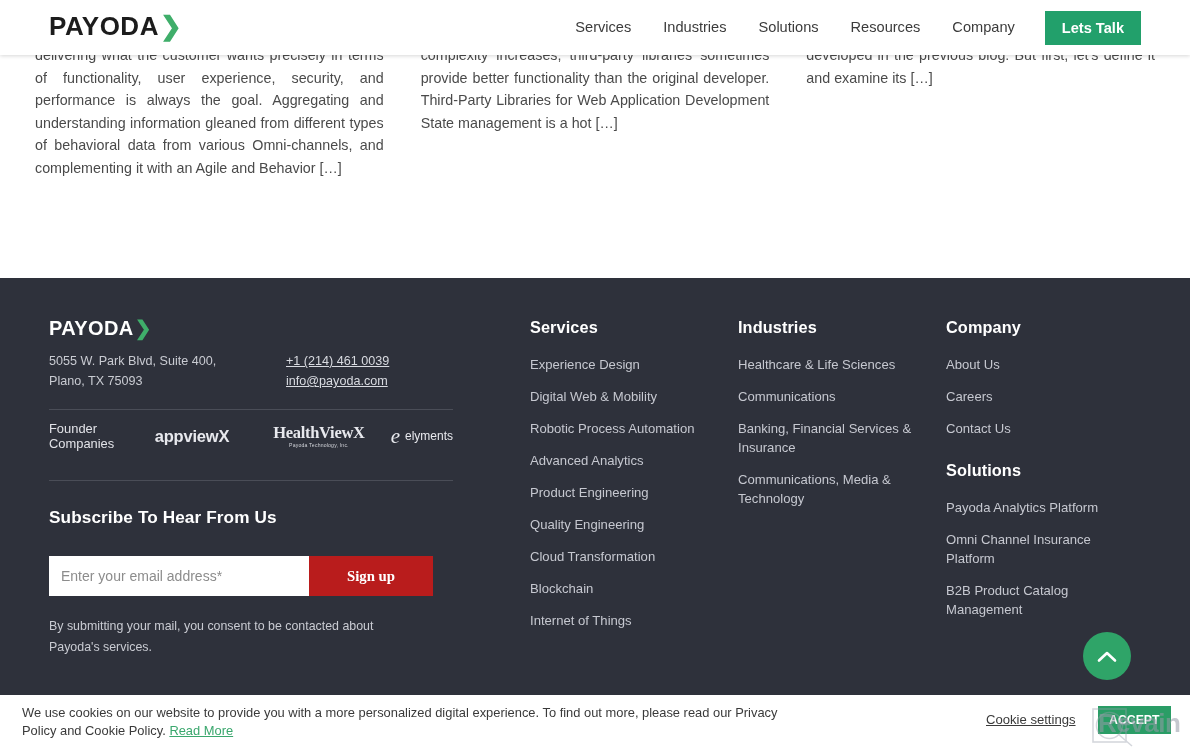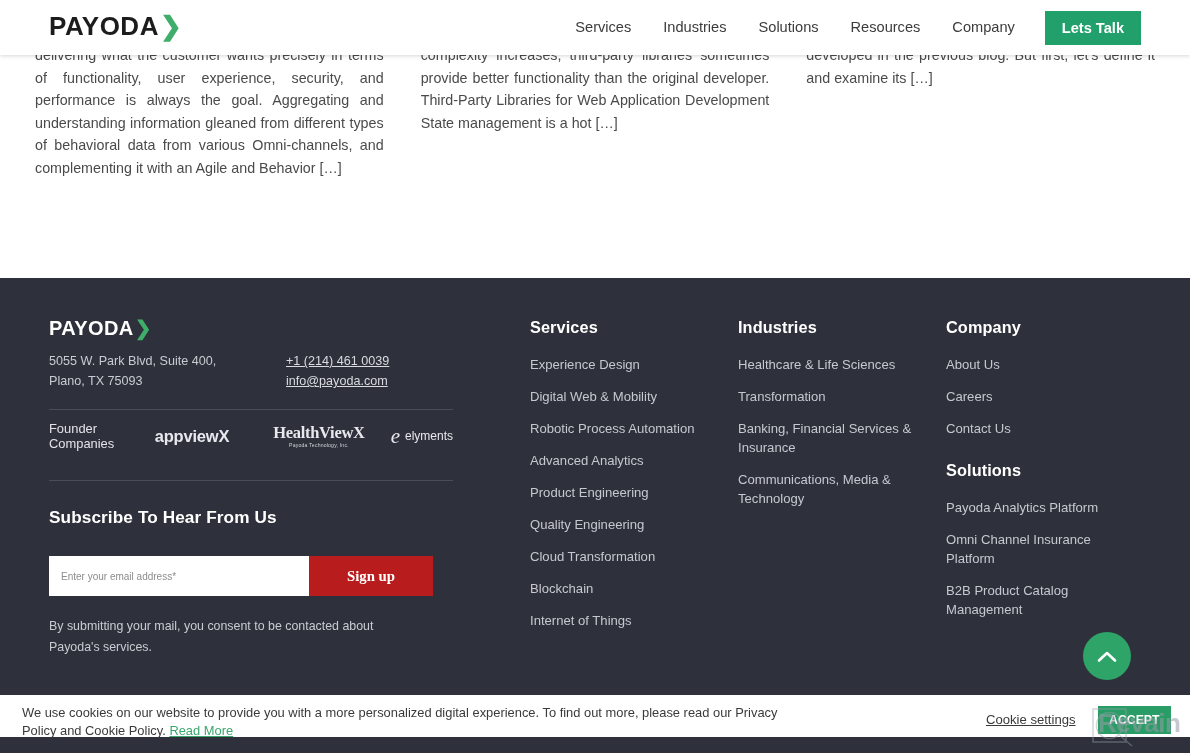--- a/index.html
+++ b/index.html
@@ -70,21 +70,21 @@
   .brand-hvx .hv-main { font-family: "Liberation Serif", serif; font-size: 16.5px; font-weight: 700; letter-spacing: -0.3px; display: block; line-height: 1.05; }
   .brand-hvx .hv-sub { font-size: 5.1px; letter-spacing: 0.2px; color: #d2d4da; display: block; }
   .brand-ely { display: flex; align-items: center; gap: 5px; }
   .brand-ely .ely-e { font-family: "Liberation Serif", serif; font-style: italic; font-size: 21px; line-height: 1; }
   .brand-ely .ely-w { font-size: 12px; }
 
   .sub-title { font-size: 17.2px; font-weight: 700; color: #ffffff; margin-top: 26px; letter-spacing: 0.1px; }
   .sub-form { display: flex; margin-top: 28px; }
   .sub-input {
     width: 260px; height: 40px; border: 0; background: #ffffff;
-    font-size: 10px; color: #333; padding: 0 12px;
+    font-size: 14px; color: #333; padding: 0 12px;
     font-family: "Liberation Sans", sans-serif;
   }
   .sub-input::placeholder { color: #8c8c8c; }
   .sub-btn {
     width: 124px; height: 40px; background: #b91c1c; color: #fff;
     border: 0; font-size: 14.8px; font-weight: 700; cursor: pointer;
     font-family: Liberation Serif, serif;
   }
   .consent { margin-top: 20px; font-size: 12.4px; line-height: 20.5px; color: #c9cbd2; width: 360px; }
 
@@ -102,21 +102,21 @@
   
   #to-top {
     position: absolute; left: 1083px; top: 632px;
     width: 48px; height: 48px; border-radius: 50%;
     background: #2fa468; z-index: 45;
     display: flex; align-items: center; justify-content: center; cursor: pointer;
   }
 
   
   #cookie {
-    position: absolute; left: 0; top: 695px; width: 1190px; height: 42px;
+    position: absolute; left: 0; top: 695px; width: 1190px; height: 58px;
     background: #ffffff; z-index: 50;
   }
   .cookie-text {
     position: absolute; left: 22px; top: 9px; width: 790px;
     font-size: 12.9px; line-height: 17.5px; color: #3a3a3a;
   }
   .cookie-text a { color: #3aa76d; text-decoration: underline; cursor: pointer; }
   .cookie-settings {
     position: absolute; left: 986px; top: 712px;
     font-size: 13.1px; color: #3a3a3a; text-decoration: underline; cursor: pointer; z-index: 52;
@@ -231,21 +231,21 @@
         <a class="f-link">Product Engineering</a>
         <a class="f-link">Quality Engineering</a>
         <a class="f-link">Cloud Transformation</a>
         <a class="f-link">Blockchain</a>
         <a class="f-link">Internet of Things</a>
       </div>
 
       <div class="f-col f-col-industries">
         <div class="f-head">Industries</div>
         <a class="f-link">Healthcare &amp; Life Sciences</a>
-        <a class="f-link">Transformation</a>
+        <a class="f-link">Communications</a>
         <a class="f-link">Banking, Financial Services &amp; Insurance</a>
         <a class="f-link">Communications, Media &amp; Technology</a>
       </div>
 
       <div class="f-col f-col-company">
         <div class="f-head">Company</div>
         <a class="f-link">About Us</a>
         <a class="f-link">Careers</a>
         <a class="f-link">Contact Us</a>
 

